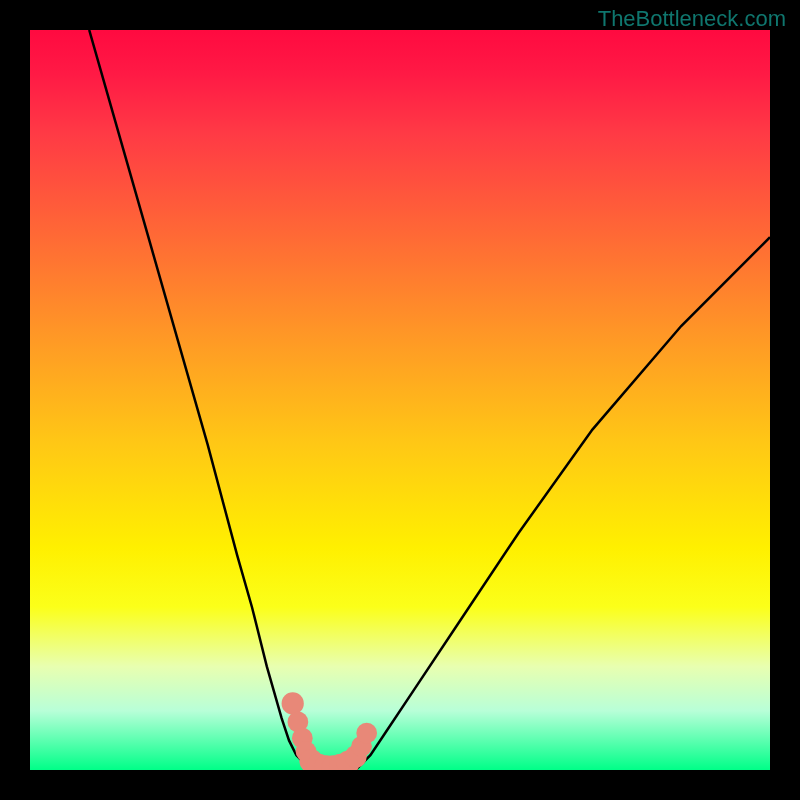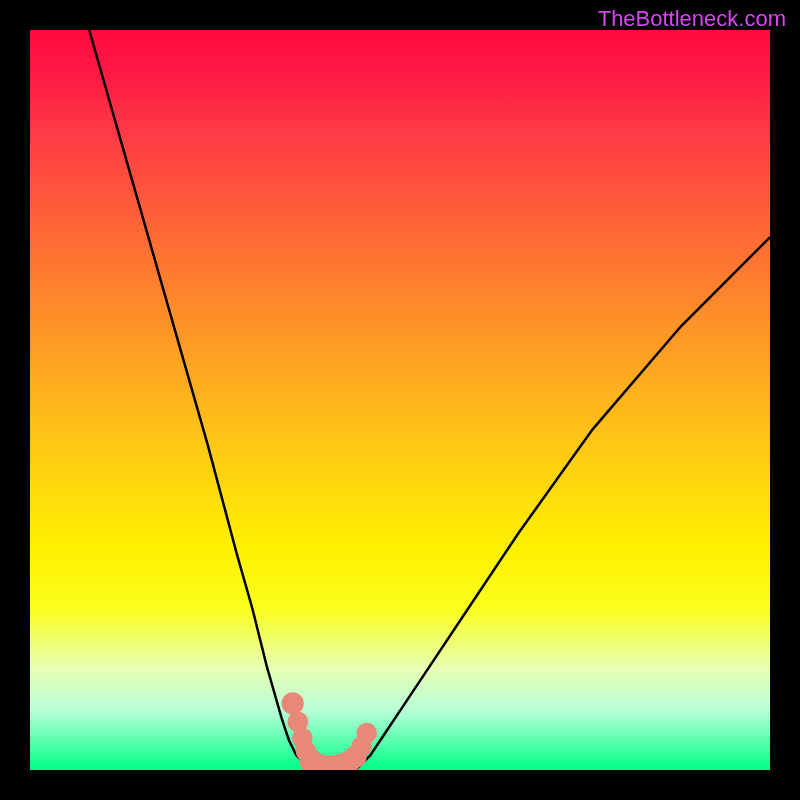--- a/index.html
+++ b/index.html
@@ -8,21 +8,21 @@
     width: 800px;
     height: 800px;
     background: #000;
     position: relative;
     font-family: Arial, sans-serif;
   }
   .watermark {
     position: absolute;
     top: 6px;
     right: 14px;
-    color: #d946ef;
+    color: #0f766e;
     font-size: 22px;
     font-weight: 500;
     z-index: 10;
   }
   .plot-area {
     position: absolute;
     left: 30px;
     top: 30px;
     width: 740px;
     height: 740px;

